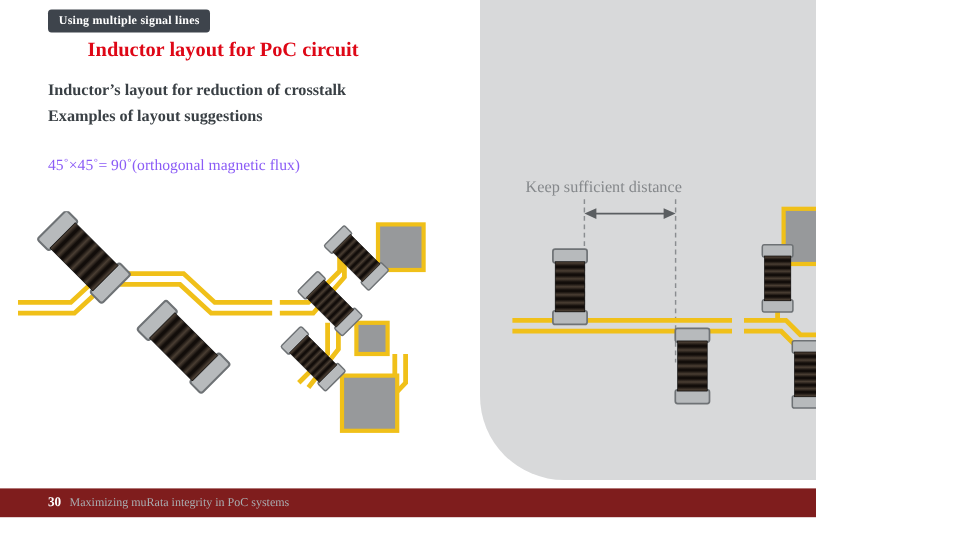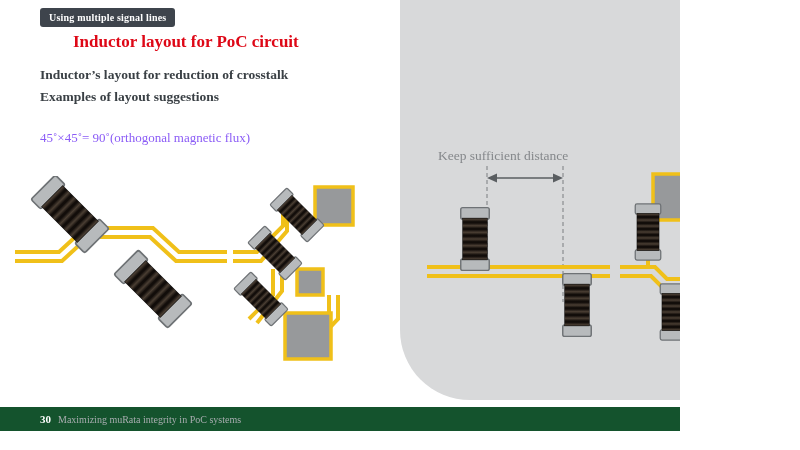--- a/index.html
+++ b/index.html
@@ -22,21 +22,21 @@
     position:absolute;left:40px;top:64px;color:#3a4045;font-size:13.5px;font-weight:bold;line-height:22px;
   }
   .caption-left{
     position:absolute;left:40px;top:130px;color:#8b5cf6;font-size:13px;text-align:center;
   }
   .caption-right{
     position:absolute;left:438px;top:132px;color:#85888b;font-size:13.5px;margin-top:16px;
   }
   .diagram{position:absolute;}
   .footer{
-    position:absolute;left:0;top:407px;width:758px;height:24px;background:#14532d;
+    position:absolute;left:0;top:407px;width:758px;height:24px;background:#7f1d1d;
     display:flex;align-items:center;padding-left:40px;box-sizing:border-box;
   }
   .footer .page{color:#ffffff;font-size:11px;font-weight:bold;margin-right:7px;}
   .footer .ftext{color:#a9adb0;font-size:10px;}
   .logo{
     position:absolute;left:697px;top:414px;color:#c60b1e;font-size:21px;font-weight:bold;
     font-style:italic;letter-spacing:-1px;
   }
 </style>
 </head>

